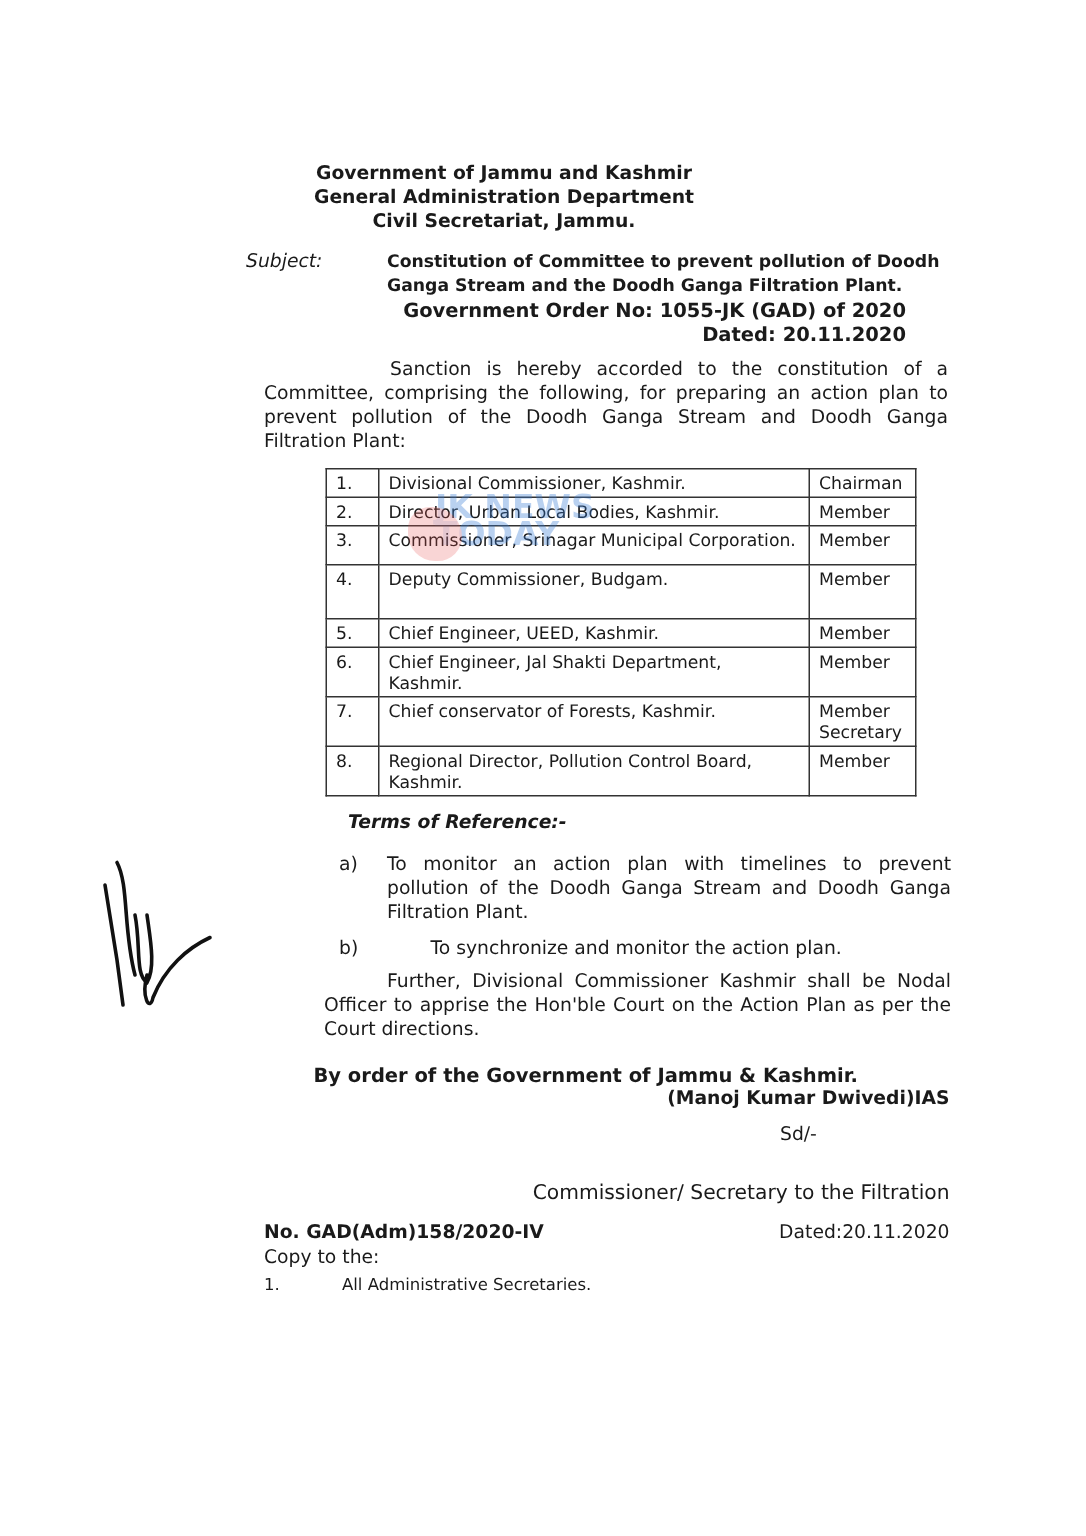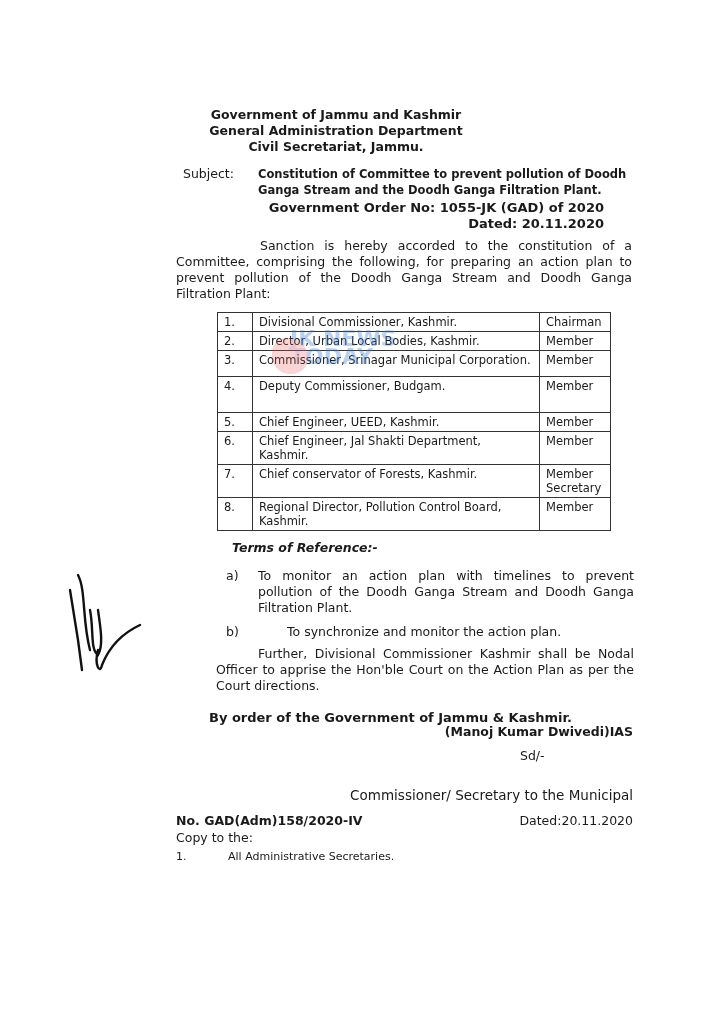--- a/index.html
+++ b/index.html
@@ -21,21 +21,21 @@
 </style>
 </head>
 <body>
 
 <div class="abs hdr" style="top:107px;">
   <div>Government of Jammu and Kashmir</div>
   <div>General Administration Department</div>
   <div>Civil Secretariat, Jammu.</div>
 </div>
 
-<div class="abs t12" style="left:183px; top:166px;">Subject:</div>
+<div class="abs t12" style="left:164px; top:166px;font-style:italic;">Subject:</div>
 <div class="abs t12 b" style="left:258px; top:166px; width:380px; font-size:11.5px; line-height:16px;">
   <div>Constitution of Committee to prevent pollution of Doodh</div>
   <div>Ganga Stream and the Doodh Ganga Filtration Plant.</div>
 </div>
 
 <div class="abs b" style="left:0; width:604px; text-align:right; top:200px; font-size:13px; line-height:16px;">
   <div style="padding-left:80px;">Government Order No: 1055-JK (GAD) of 2020</div>
   <div style="padding-left:80px;">Dated: 20.11.2020</div>
 </div>
 
@@ -108,21 +108,21 @@
 <div class="abs t12 just" style="left:216px; top:646px; width:418px; line-height:16px; text-indent:42px;">Further, Divisional Commissioner Kashmir shall be Nodal Officer to apprise the Hon'ble Court on the Action Plan as per the Court directions.</div>
 
 <div class="abs b" style="left:209px; top:710px; font-size:13px;">By order of the Government of Jammu &amp; Kashmir.</div>
 
 <svg class="abs" style="left:60px; top:570px;" width="90" height="110" viewBox="0 0 90 110">
   <path d="M10 20 L18 70 L22 100 M18 5 C26 20 22 50 30 80 M30 40 C34 60 30 80 38 85 C44 75 40 55 38 40 M38 80 C34 95 40 105 42 95 C50 75 65 62 80 55" fill="none" stroke="#111" stroke-width="2.4" stroke-linecap="round"></path>
 </svg>
 
 <div class="abs t12" style="left:520px; top:748px;">Sd/-</div>
 <div class="abs t12 b" style="right:91px; top:724px;">(Manoj Kumar Dwivedi)IAS</div>
-<div class="abs" style="right:91px; top:787px; font-size:13.5px;">Commissioner/ Secretary to the Municipal</div>
+<div class="abs" style="right:91px; top:787px; font-size:13.5px;">Commissioner/ Secretary to the Filtration</div>
 
 <div class="abs t12" style="left:176px; top:813px;font-weight:bold;">No. GAD(Adm)158/2020-IV</div>
 <div class="abs t12" style="right:91px; top:813px;">Dated:20.11.2020</div>
 <div class="abs t12" style="left:176px; top:830px;">Copy to the:</div>
 <div class="abs" style="left:176px; top:850px; font-size:11px; display:flex;">
   <span style="width:52px;">1.</span>
   <span>All Administrative Secretaries.</span>
 </div>
 
 </body></html>

